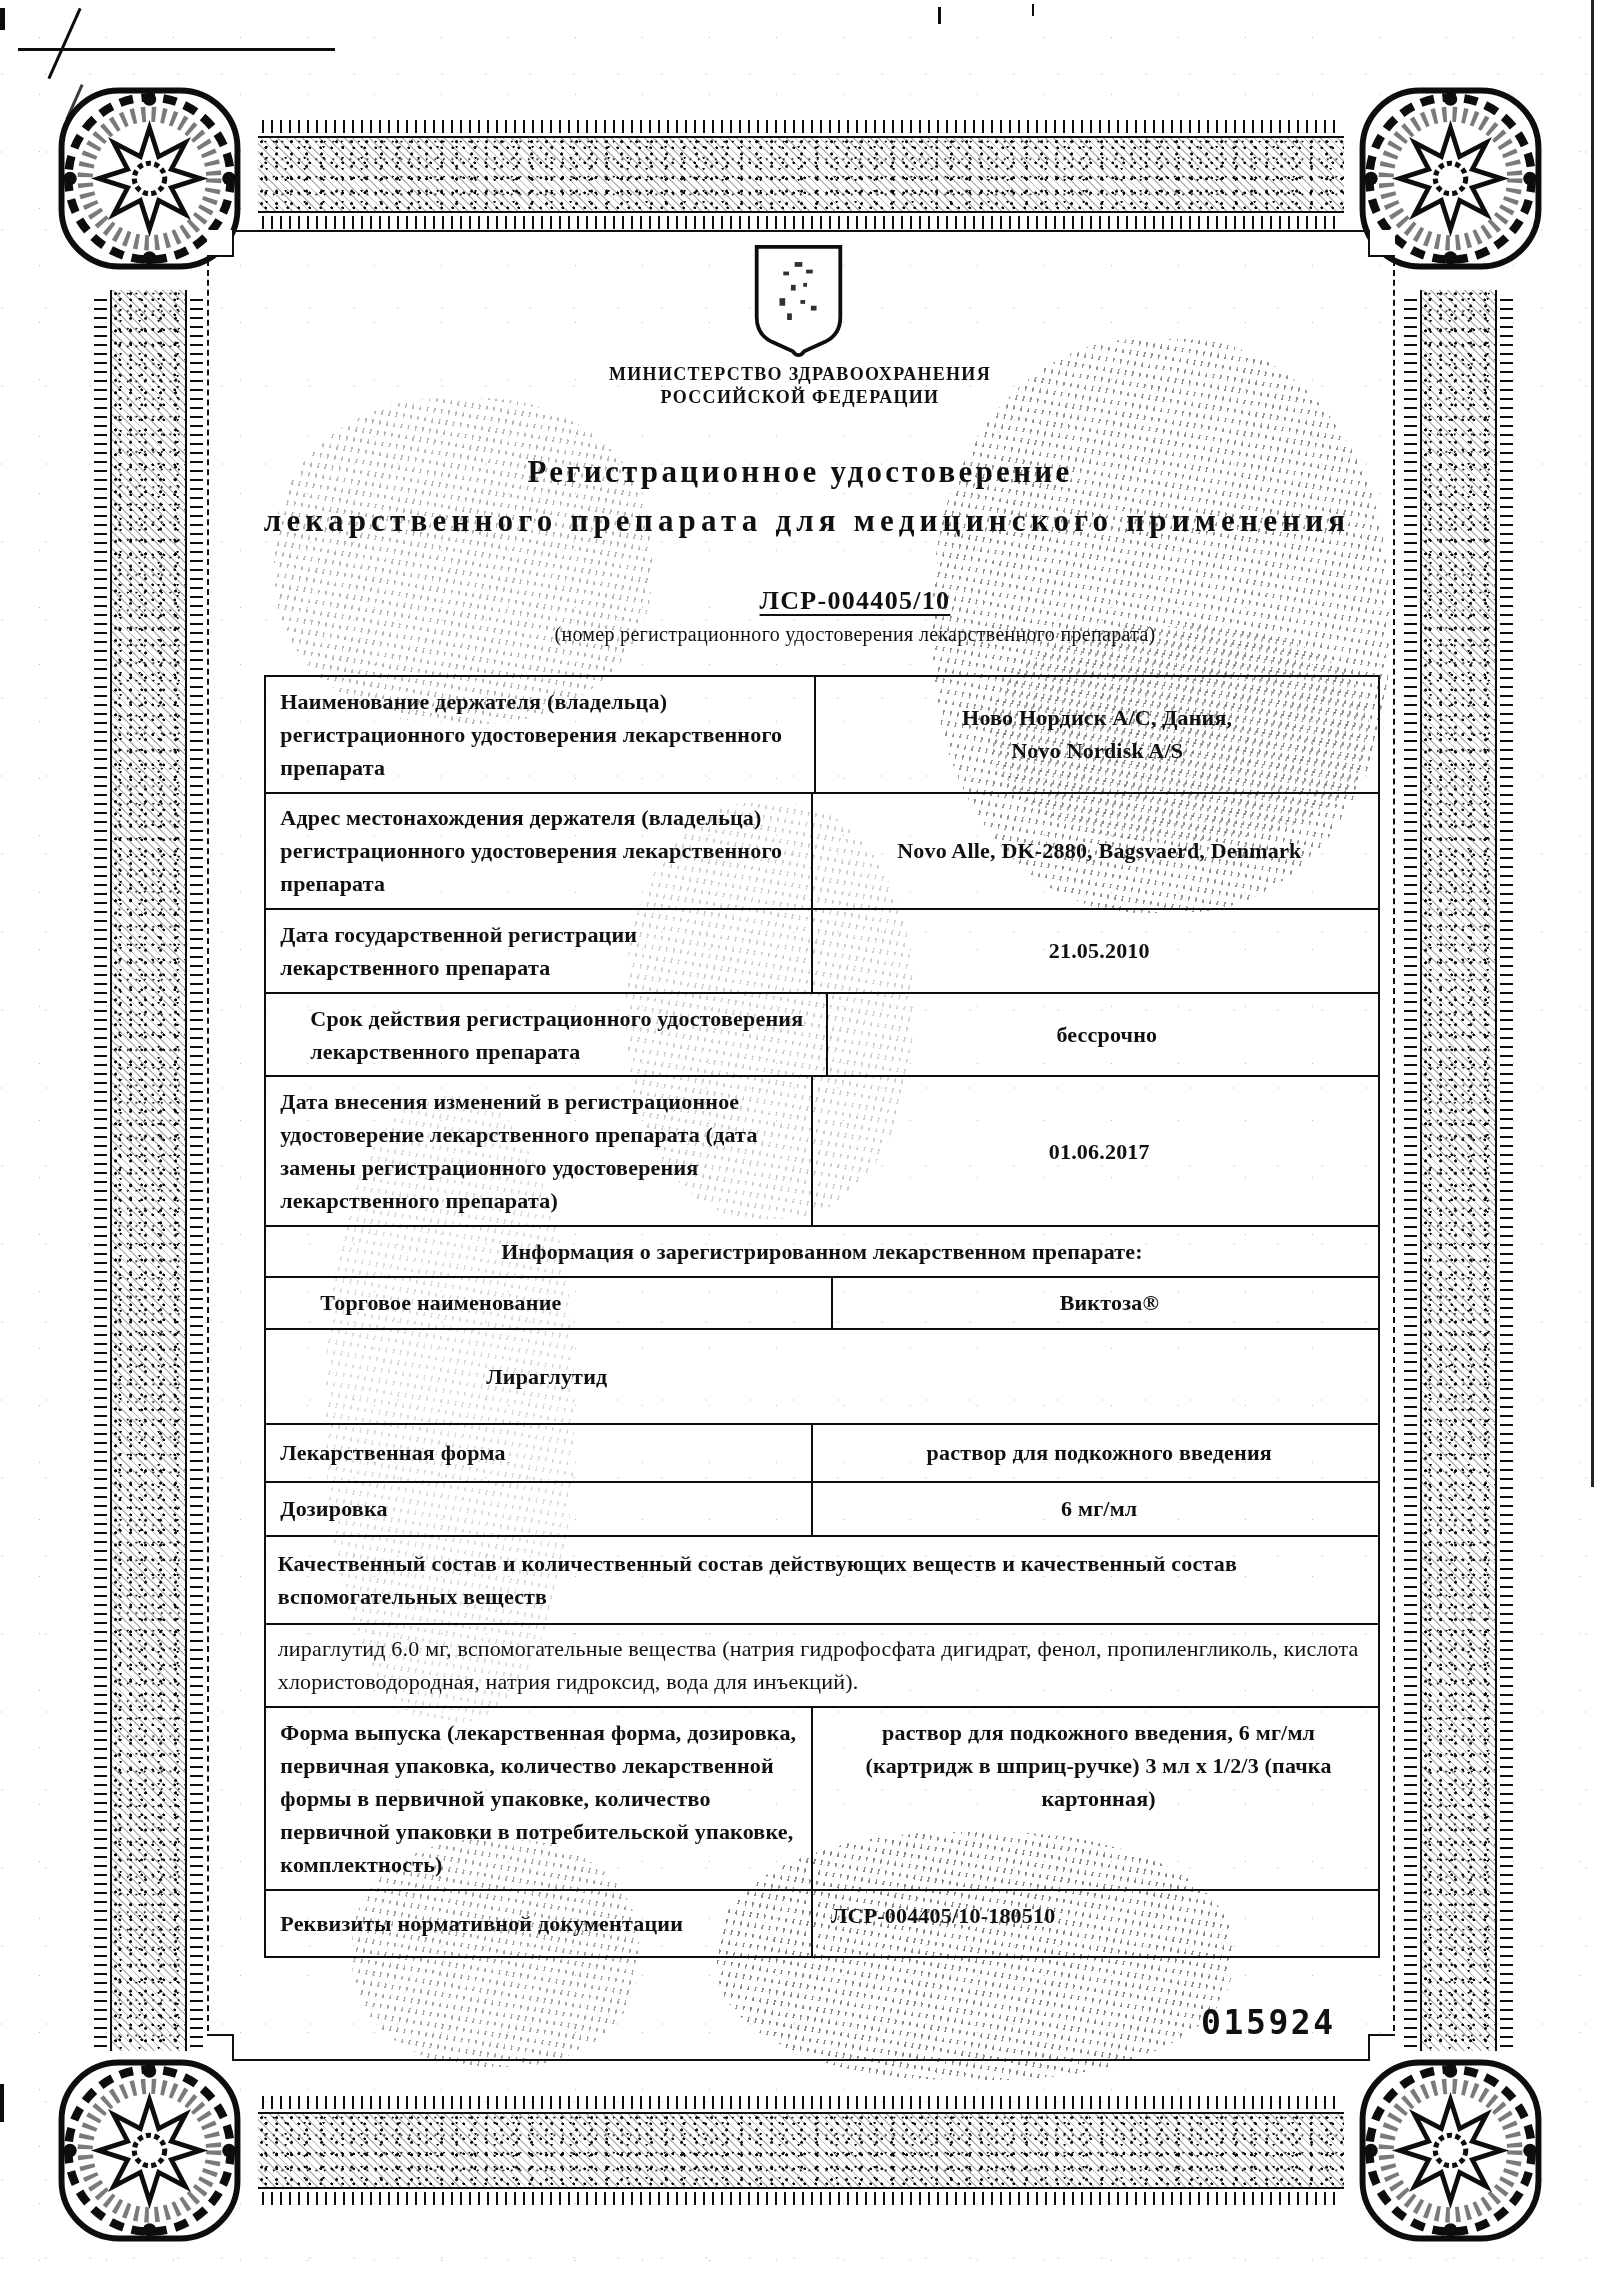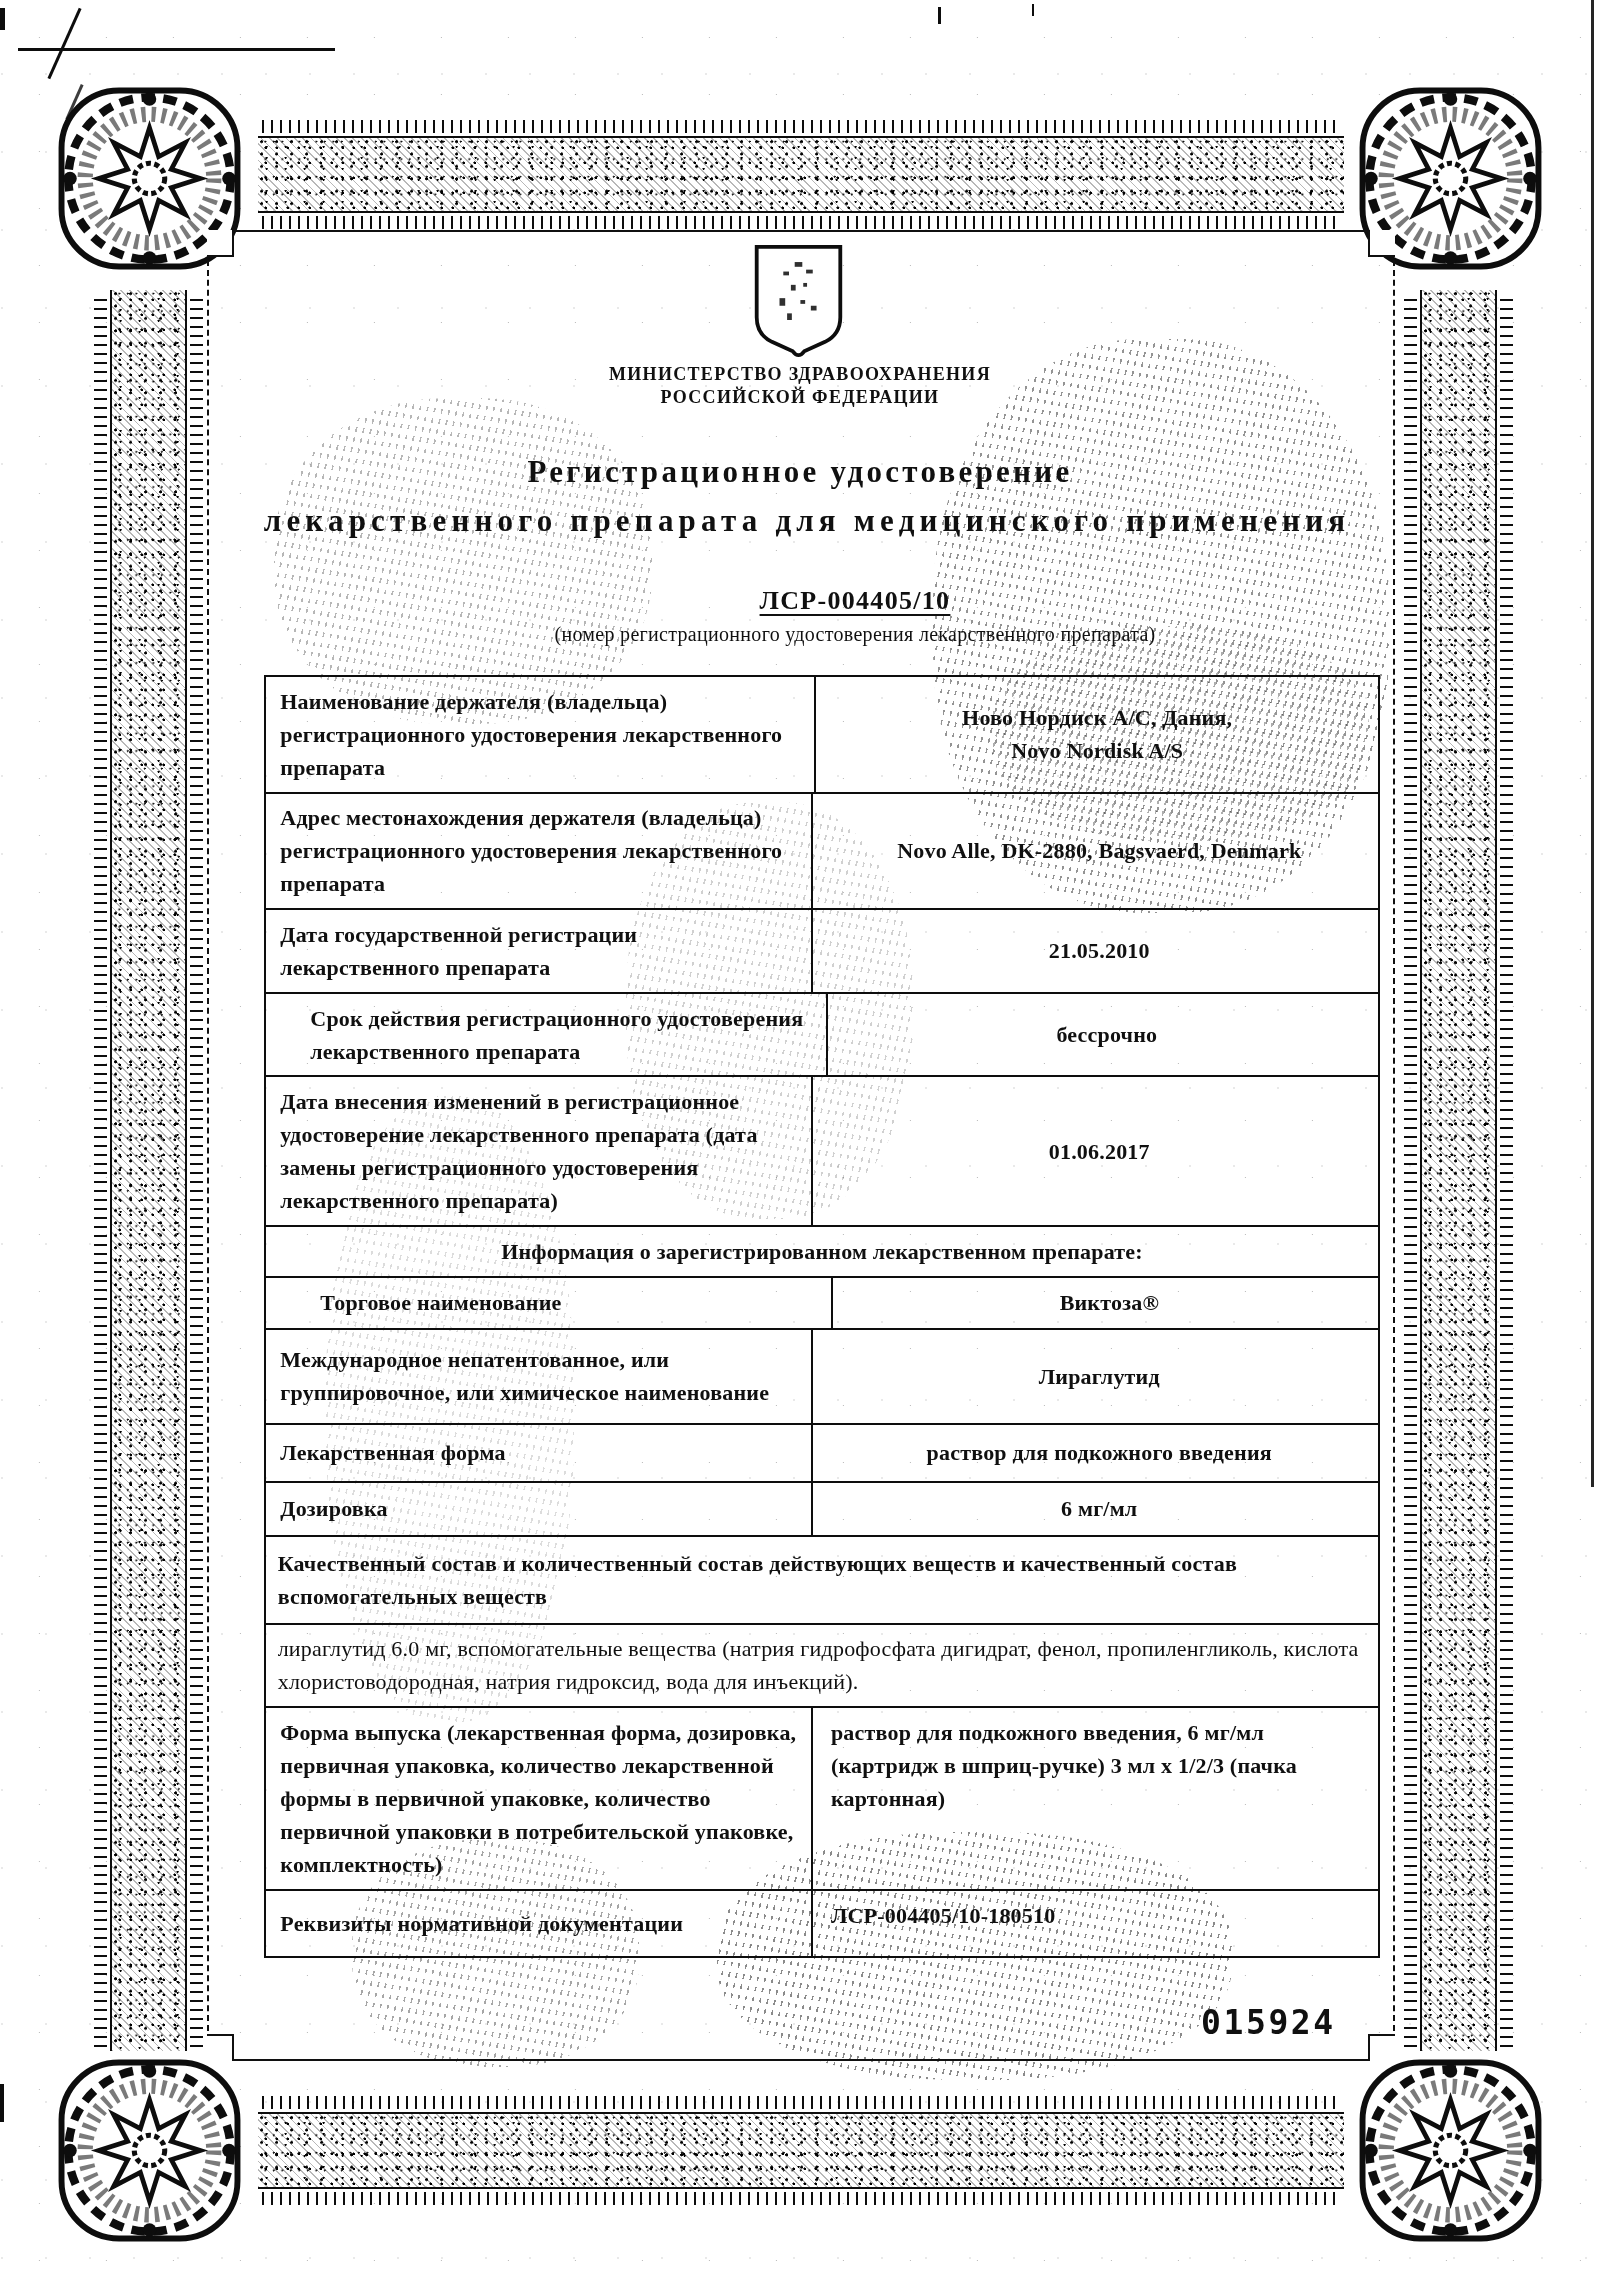--- a/index.html
+++ b/index.html
@@ -87,21 +87,21 @@
   
   .rtable{position:absolute;left:264px;top:675px;width:1116px;
     border:2.6px solid #0d0d0d;border-left-width:2px;border-right-width:2px;
     display:flex;flex-direction:column;box-sizing:border-box;}
   .trow{display:flex;align-items:stretch;}
   .trow + .trow{border-top:2.6px solid #0d0d0d;gap:8px;}
   .cell{box-sizing:border-box;padding:7.8px 11.7px;display:flex;flex-direction:column;justify-content:center;
     font-size:22px;line-height:1.5;letter-spacing:0.2px;}
   .lbl{width:49.5%;font-weight:700;border-right:2px solid #0d0d0d;padding-left:14.3px;}
   .val{width:50.5%;font-weight:700;text-align:center;align-items:center;white-space:pre-line;}
-  .val.left{text-align:left;align-items:flex-start;justify-content:flex-start;padding-left:10.4px;}
+  .val.left{text-align:center;align-items:flex-start;justify-content:flex-start;padding-left:10.4px;}
   .full{width:100%;}
   .full.center{text-align:center;font-weight:700;}
   .full.bold{font-weight:700;}
   .full.plain{font-weight:400;}
   .h-r0{min-height:106px;} .h-r1{min-height:98px;} .h-r2{min-height:73px;}
   .h-r3{min-height:78px;padding-left:30px;} .h-r4{min-height:130px;} .h-r5{min-height:47px;}
   .h-r6{min-height:50px;padding-left:40px;}  .h-r7{min-height:93px;} .h-r8{min-height:56px;}
   .h-r9{min-height:52px;}  .h-r10{min-height:86px;}.h-r11{min-height:73px;}
   .h-r12{min-height:158px;}.h-r13{min-height:65px;}
   
@@ -224,21 +224,20 @@
     <div class="trow h-r5">
       <div class="cell full center">Информация о зарегистрированном лекарственном препарате:</div>
     </div>
 
     <div class="trow h-r6">
       <div class="cell lbl">Торговое наименование</div>
       <div class="cell val">Виктоза®</div>
     </div>
 
     <div class="trow h-r7">
-      <div class="cell lbl">Международное непатентованное, или группировочное, или химическое наименование</div>
       <div class="cell val">Лираглутид</div>
     </div>
 
     <div class="trow h-r8">
       <div class="cell lbl">Лекарственная форма</div>
       <div class="cell val">раствор для подкожного введения</div>
     </div>
 
     <div class="trow h-r9">
       <div class="cell lbl">Дозировка</div>

